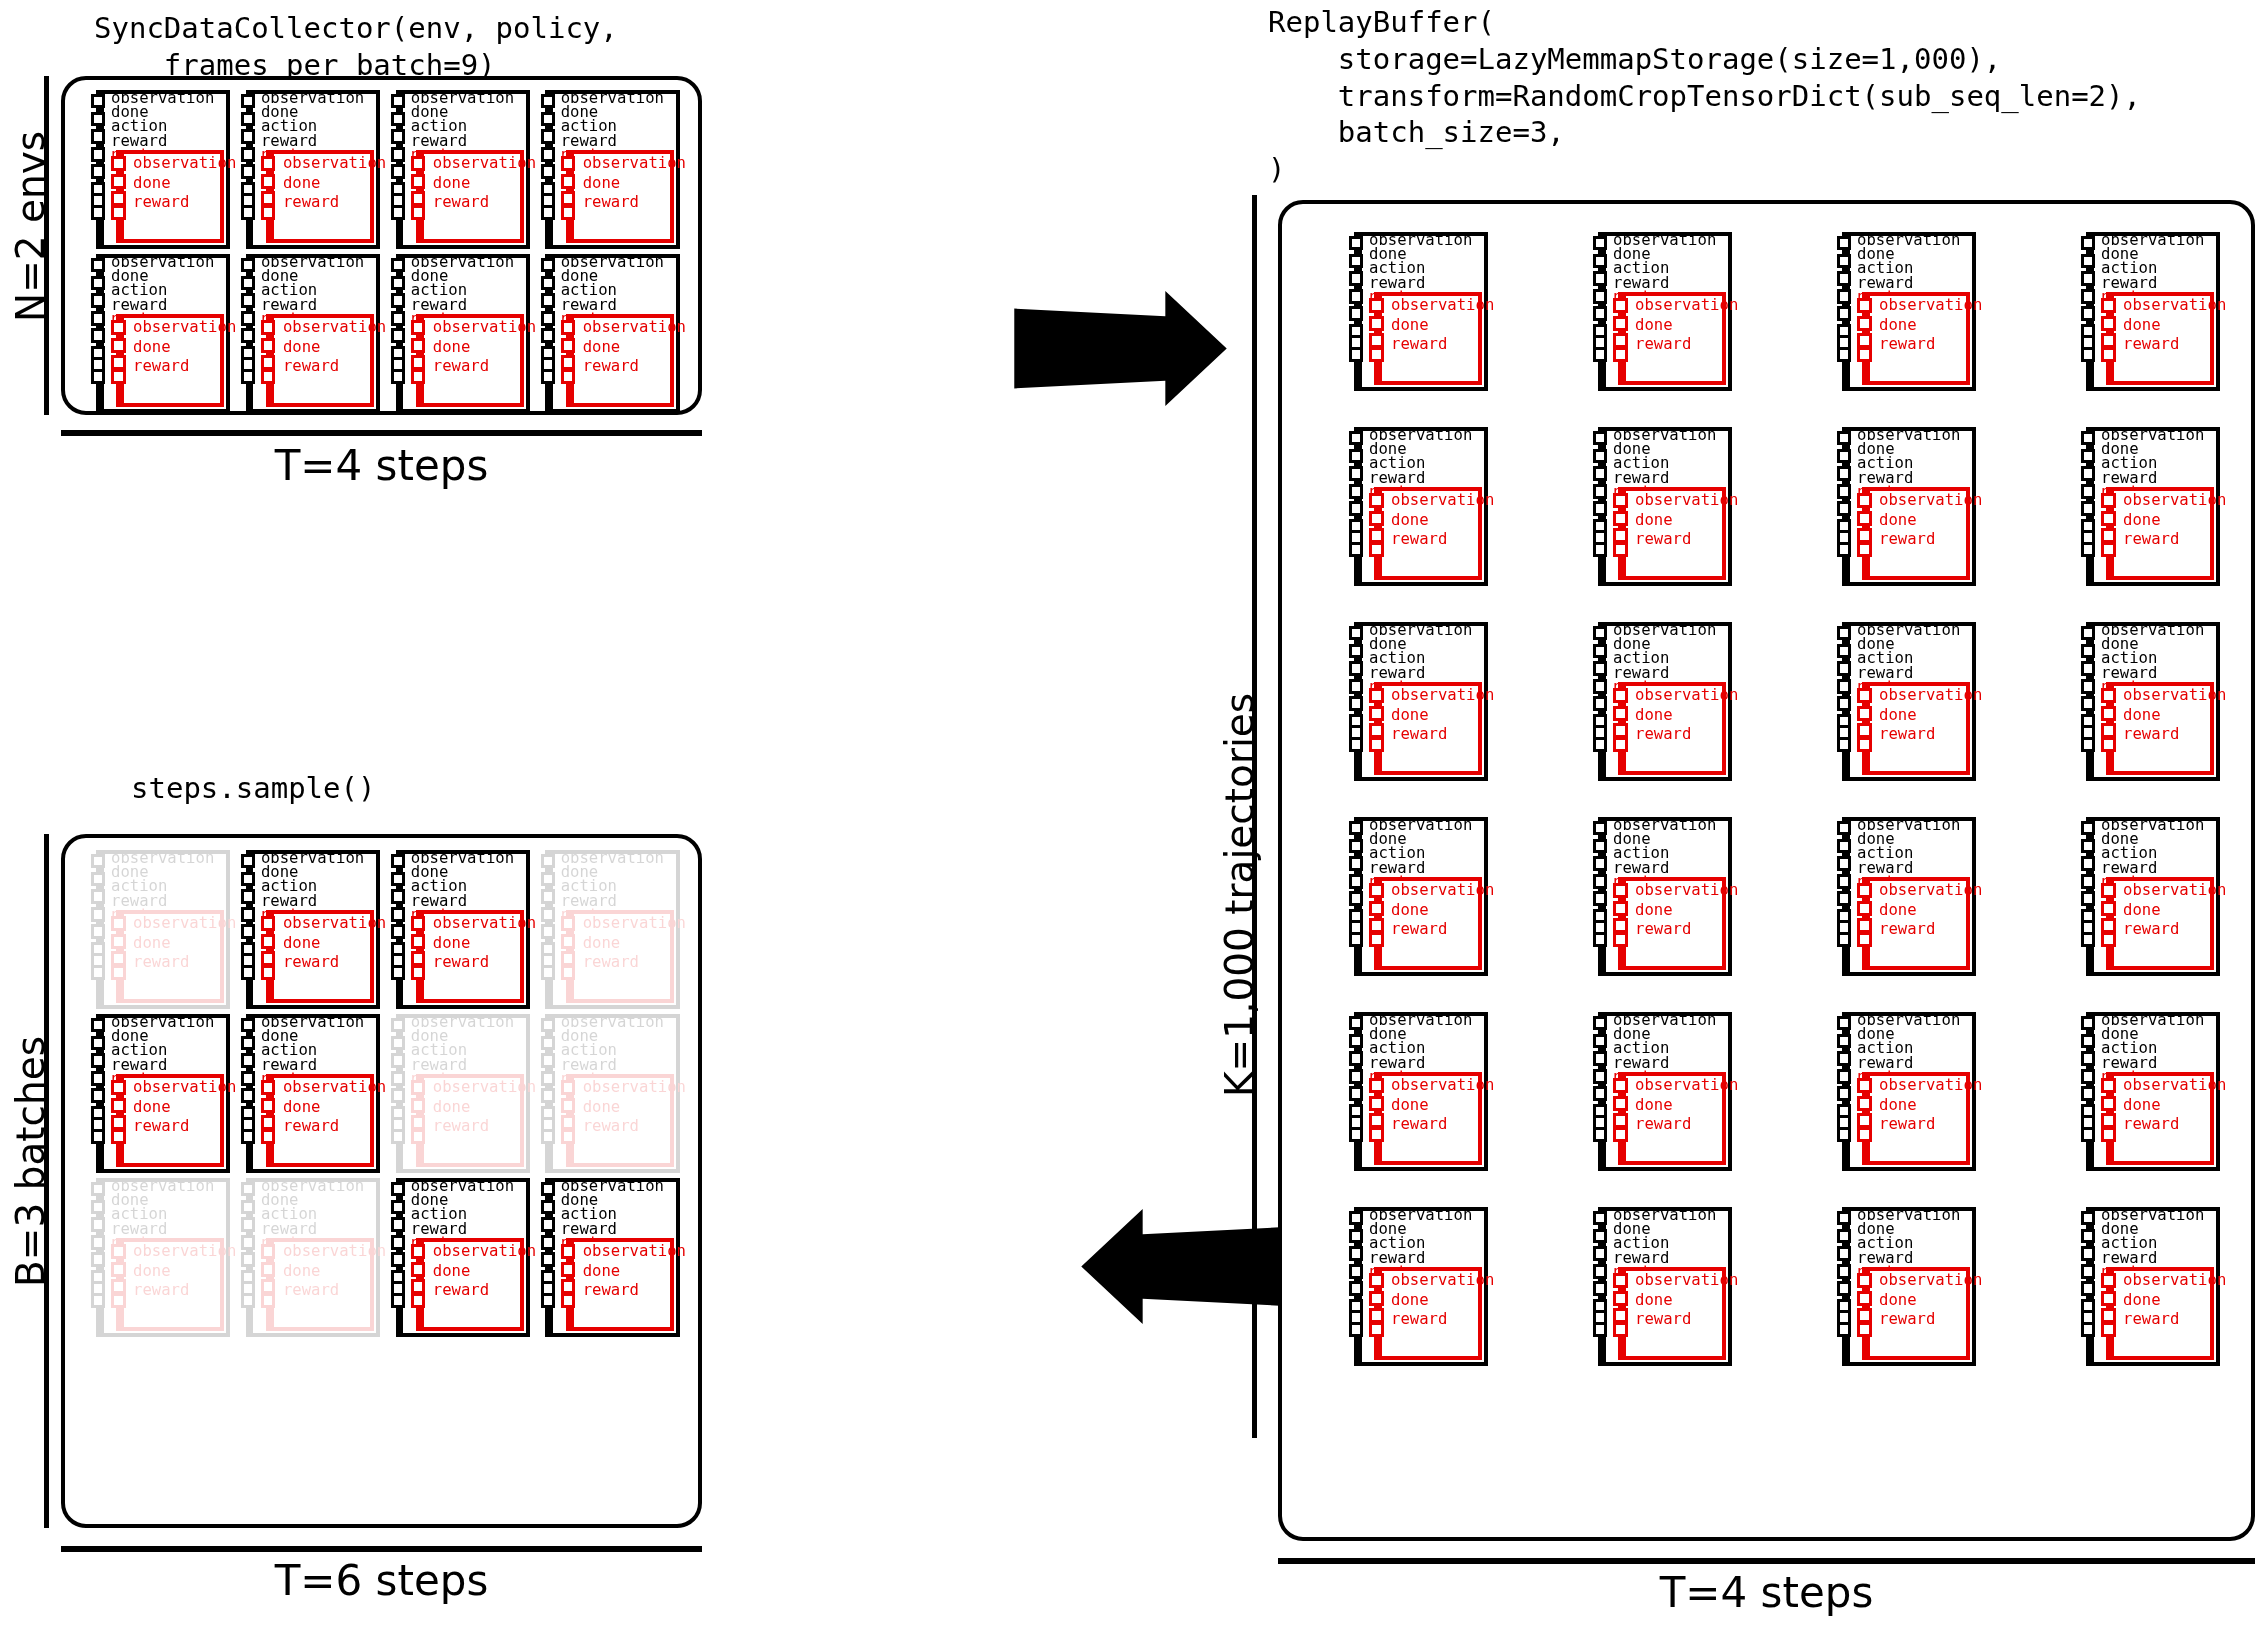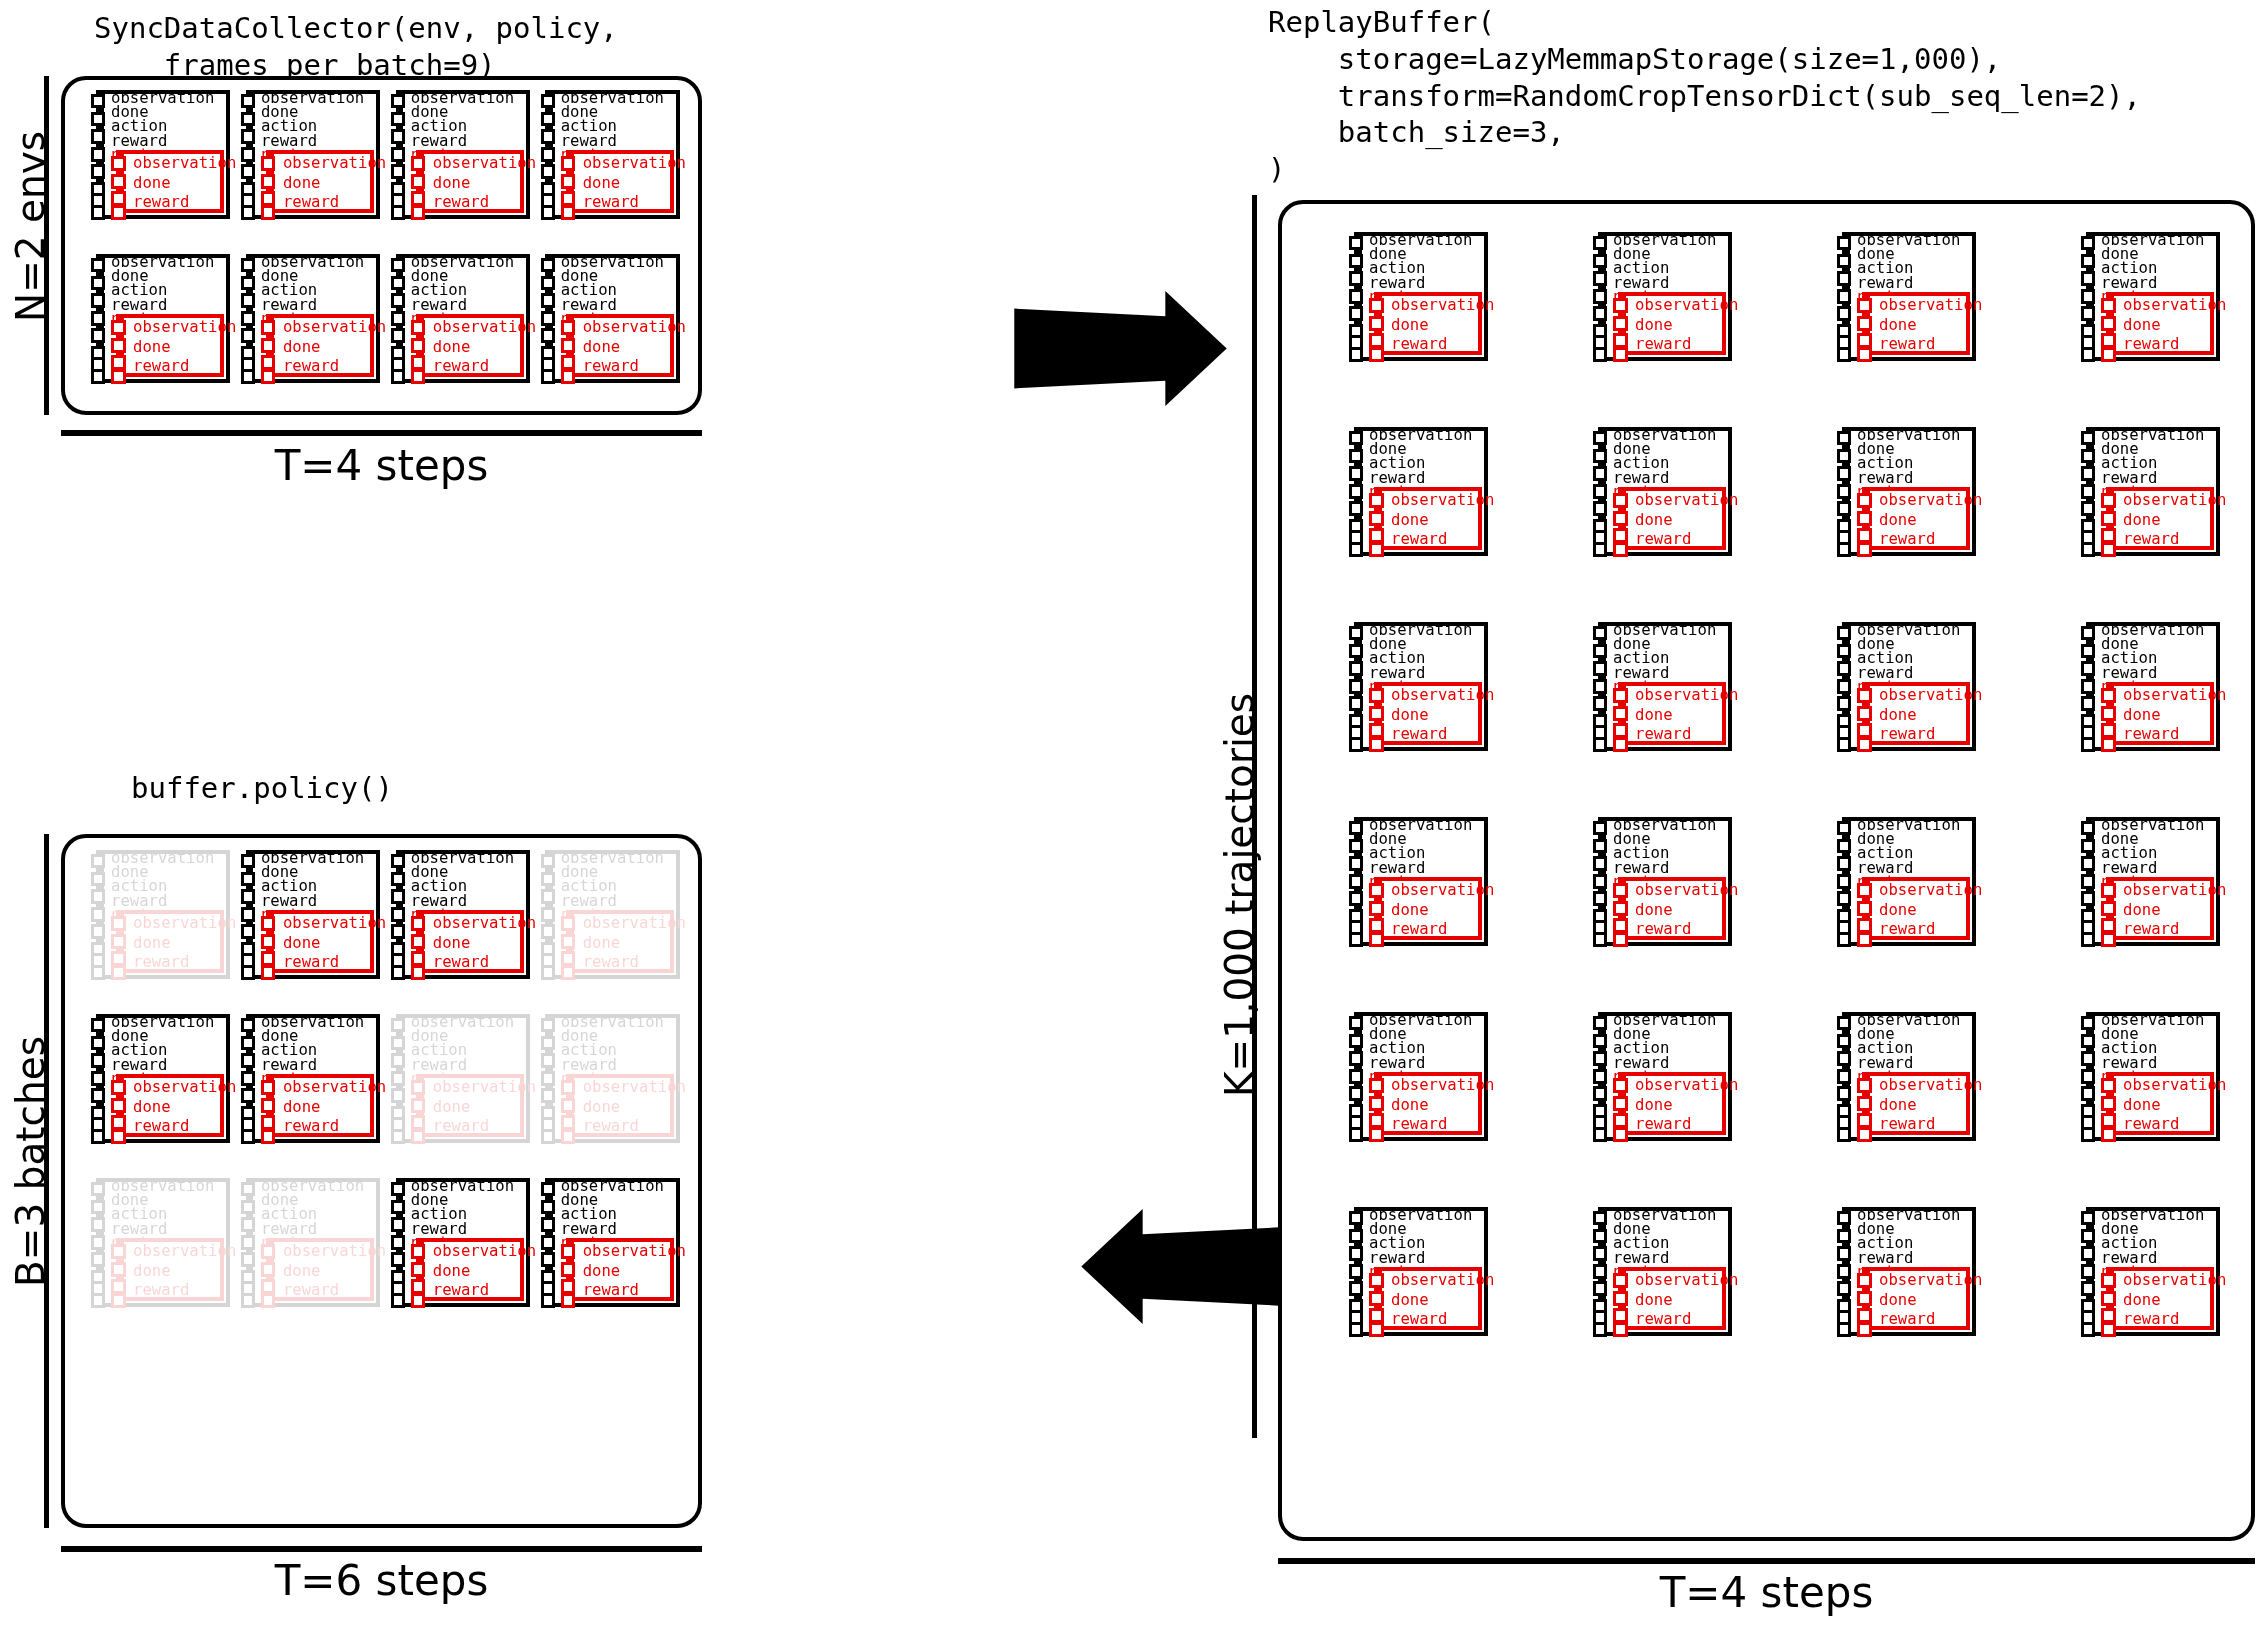--- a/index.html
+++ b/index.html
@@ -23,21 +23,21 @@
   .vlabel{position:absolute;font-family:"DejaVu Sans",sans-serif;
           font-size:39px;white-space:nowrap;transform-origin:0 0;
           transform:rotate(-90deg);}
   .hlabel{position:absolute;font-family:"DejaVu Sans",sans-serif;
           font-size:42px;white-space:nowrap;text-align:center;}
 
   
   .grid{position:absolute;display:grid;}
 
   
-  .cell{position:relative;width:144px;height:129px;box-sizing:border-box;}
+  .cell{position:relative;width:144px;height:159px;box-sizing:border-box;}
   .cell .outer{position:absolute;left:9.8px;top:0;right:0;bottom:0;
                border:4.9px solid #000;background:#fff;box-sizing:border-box;}
   
   .cell .spine{position:absolute;left:12.7px;top:0;width:4.9px;height:100%;
                background:#000;}
   .cell .sq{position:absolute;left:4.9px;width:14.6px;height:14.6px;
             border:3.9px solid #000;background:#fff;box-sizing:border-box;}
   .cell .keys{position:absolute;left:25px;top:1px;
               font-family:"DejaVu Sans Mono",monospace;font-size:15.6px;
               line-height:14.2px;white-space:pre;color:#000;}
@@ -233,21 +233,21 @@
         <div class="isq" style="top: 84px;"></div>
         <div class="isq" style="top: 101px;"></div>
         <div class="isq" style="top: 115px;"></div>
         <div class="ikeys" style="top: 64px;"><div>observation</div><div>done</div><div>reward</div></div>
       </div>
     </div>
 
   <div class="hrule" style="left:61px;top:430px;width:641px;"></div>
   <div class="hlabel" style="left:61px;top:441px;width:641px;">T=4 steps</div>
 
-  <div class="code" style="left:131px;top:770px;">buffer.policy()</div>
+  <div class="code" style="left:131px;top:770px;">steps.sample()</div>
 
   <div class="vrule" style="left:44px;top:834px;height:694px;"></div>
   <div class="vlabel" style="left:7.8px;top:1287px;">B=3 batches</div>
 
   <div class="panel" style="left:61px;top:834px;width:641px;height:694px;"></div>
   <div class="grid" style="left:86px;top:850px;width:595px;height:663px;
               grid-template-columns:repeat(4,144px);
               grid-template-rows:repeat(3,125px);
               column-gap:5.9px;row-gap:39px;">
       <div class="cell faded">

